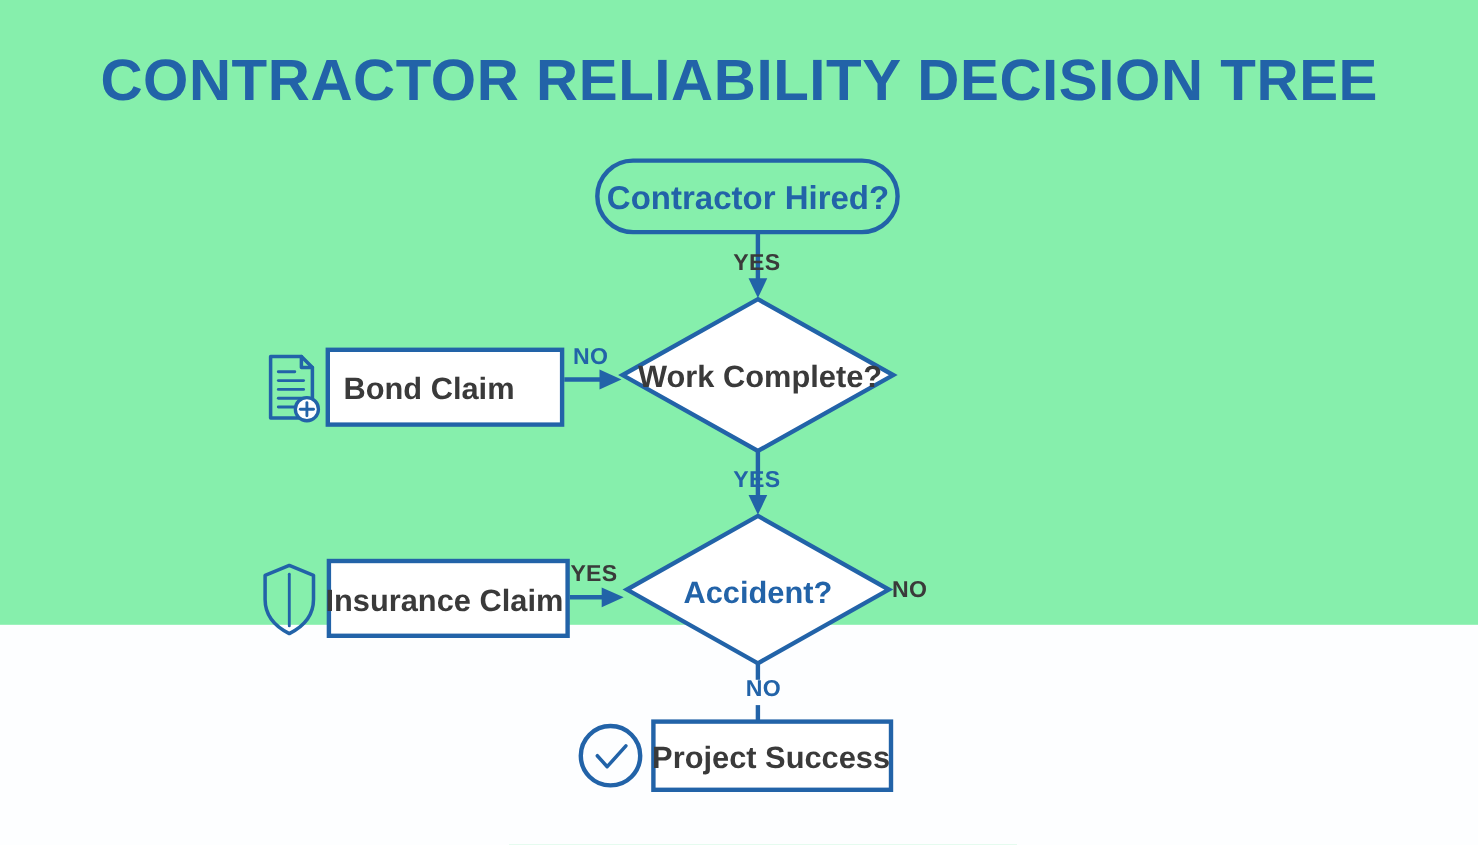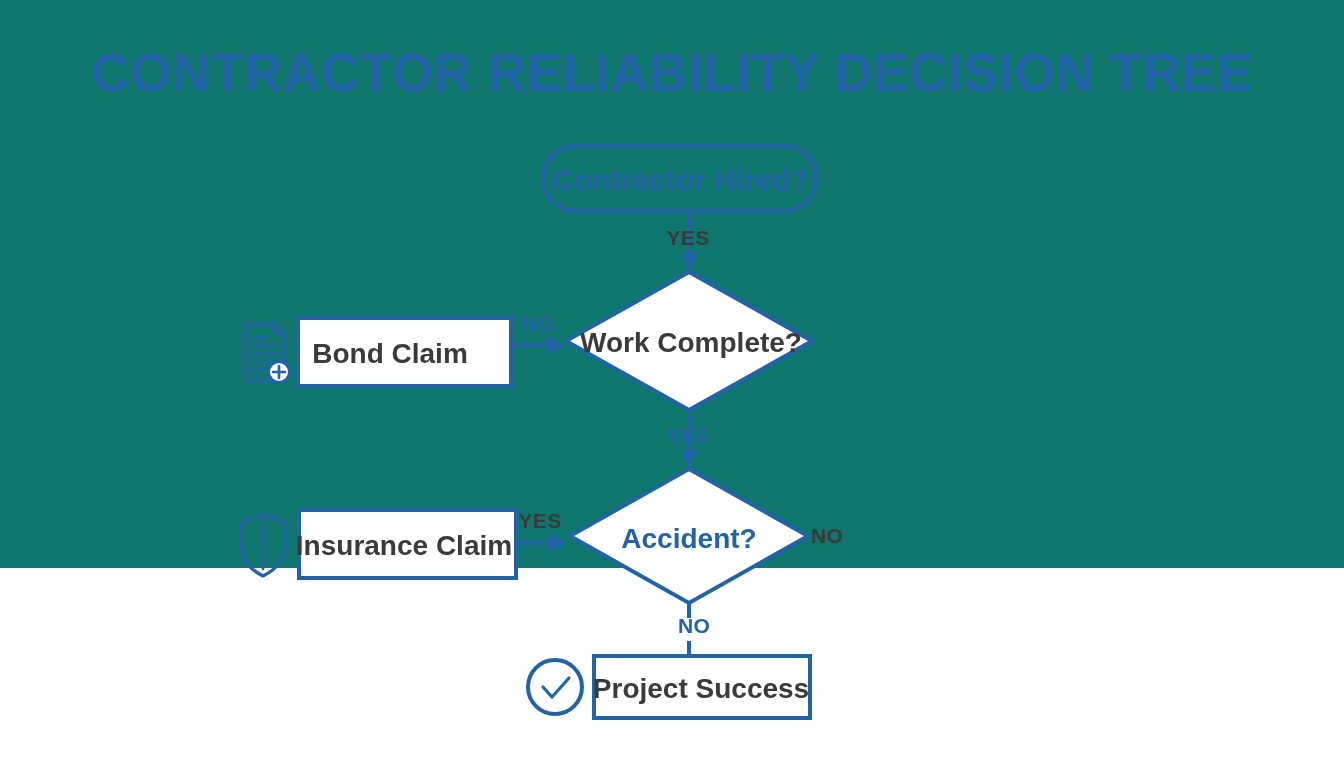--- a/index.html
+++ b/index.html
@@ -10,21 +10,21 @@
     width: 1344px;
     height: 768px;
     background: #fdfeff;
     font-family: "Liberation Sans", sans-serif;
     overflow: hidden;
   }
   #canvas {
     position: relative;
     width: 1344px;
     height: 568px;
-    background: #0f766e;
+    background: #86efac;
   }
   #flow {
     position: absolute;
     top: 0;
     left: 0;
     width: 1344px;
     height: 768px;
     display: block;
   }
   .ttl {

